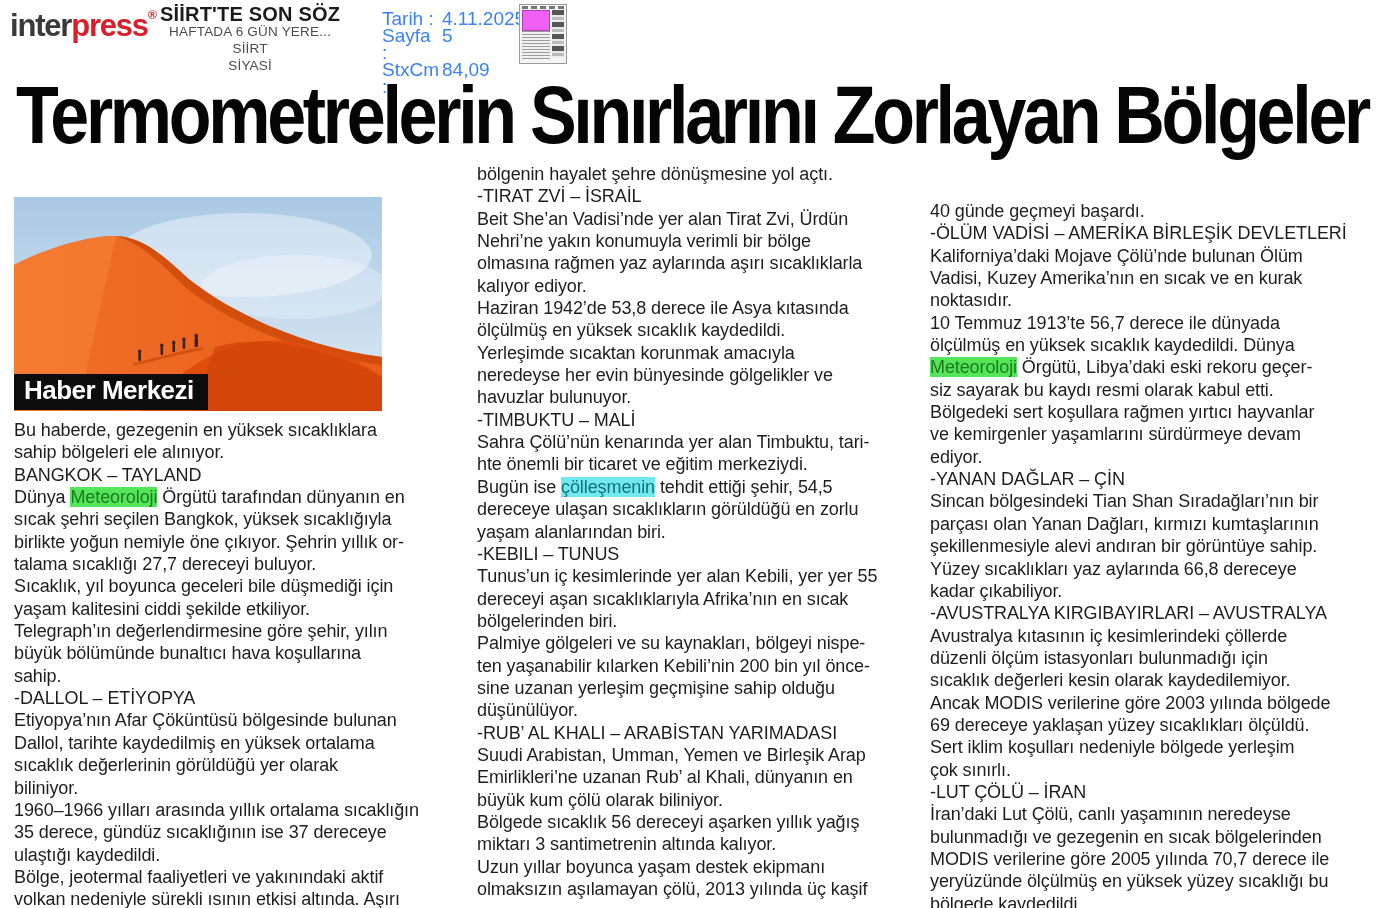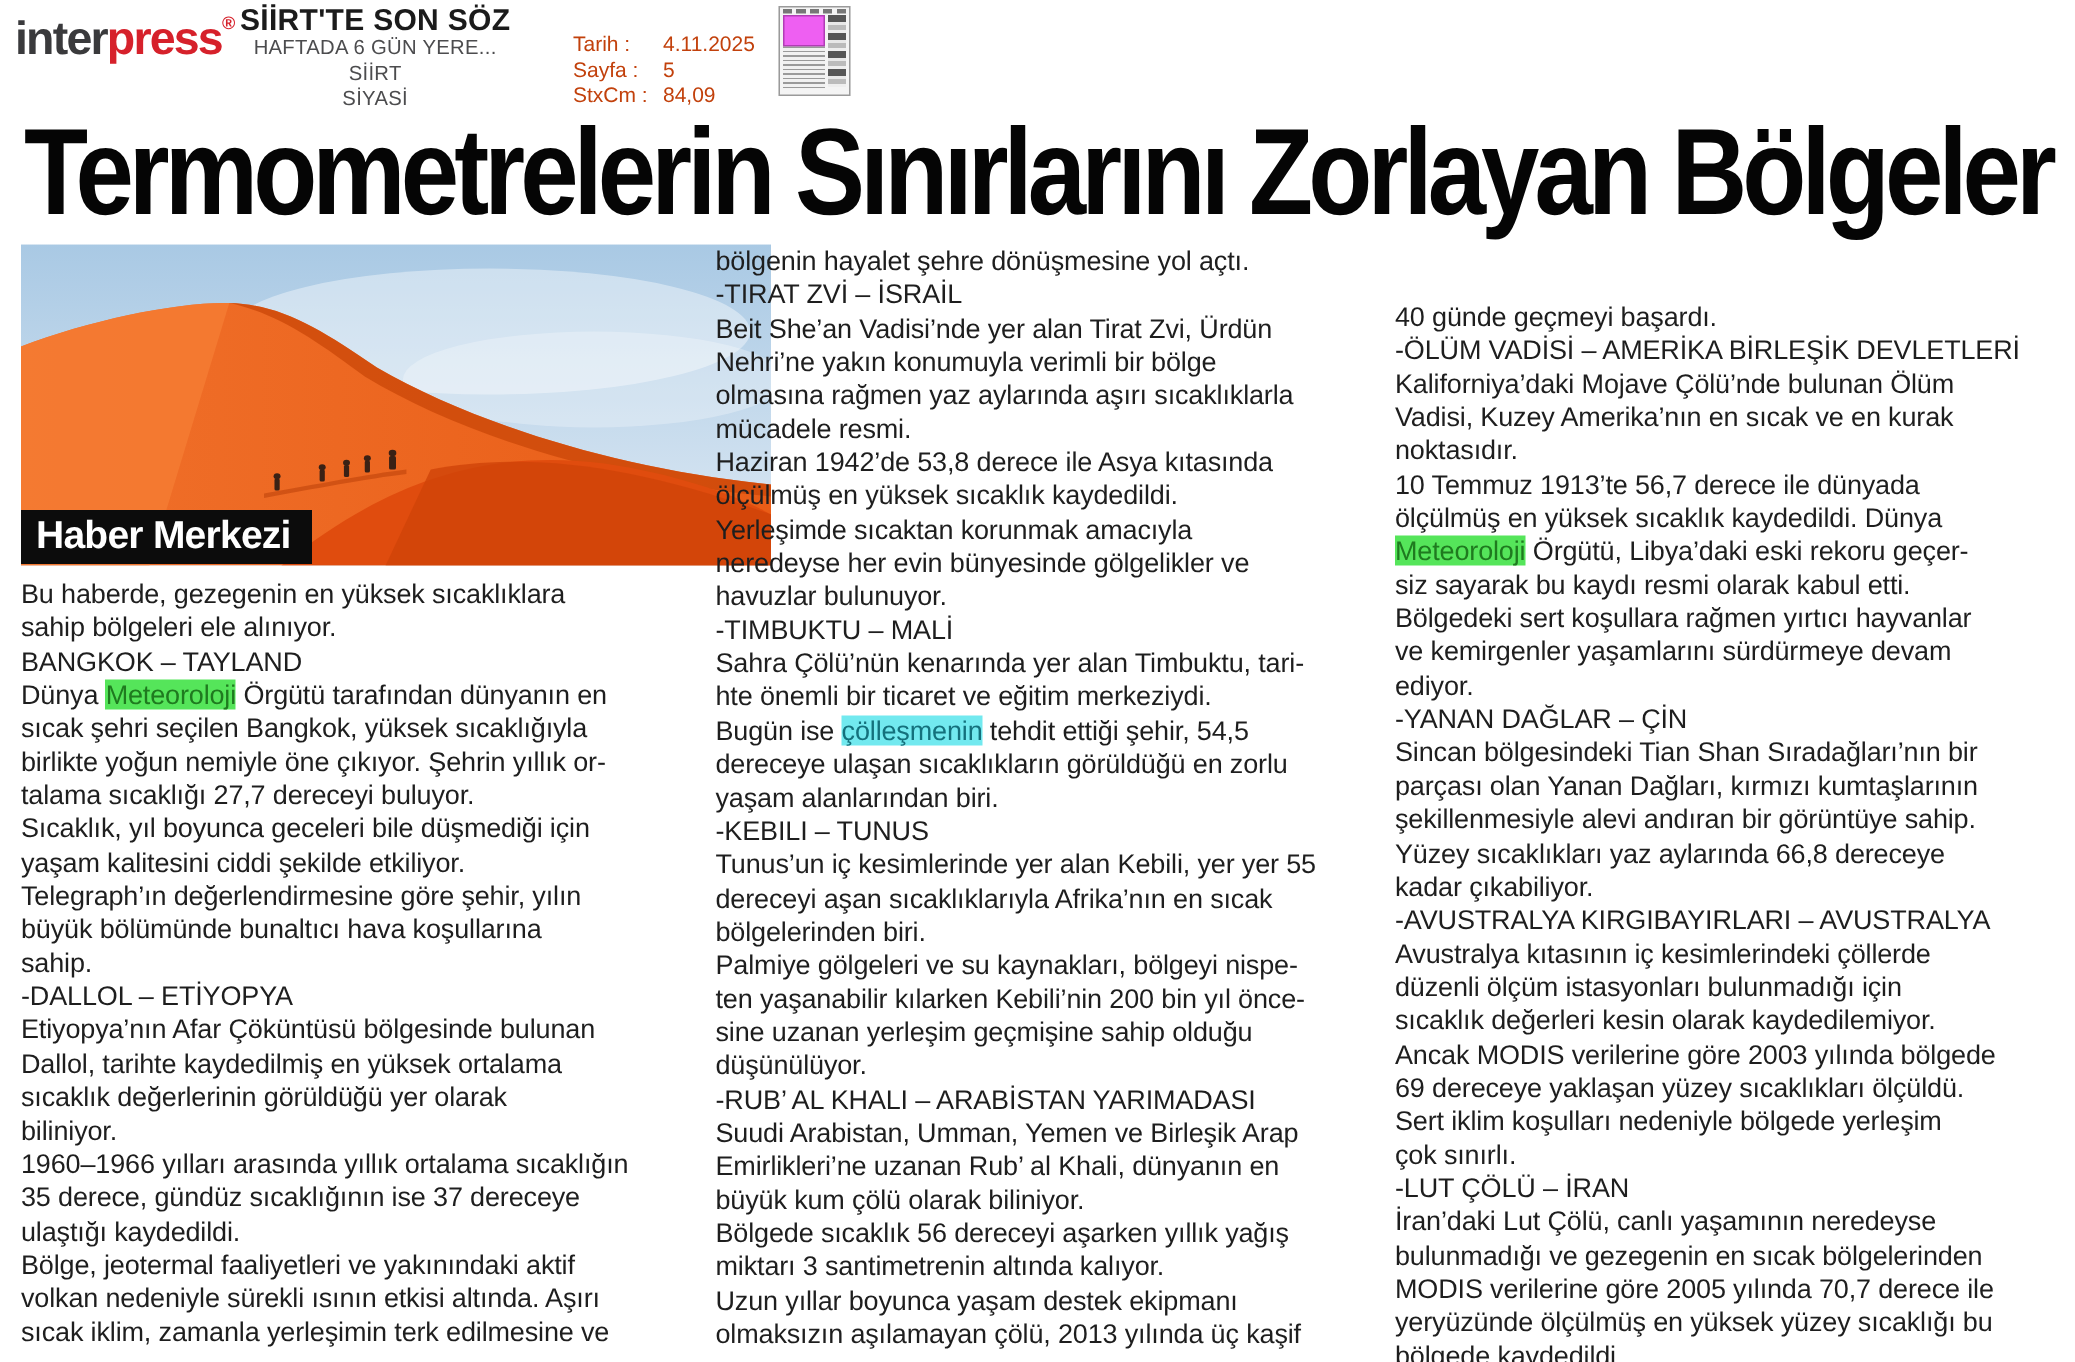--- a/index.html
+++ b/index.html
@@ -9,21 +9,21 @@
     overflow:hidden;
   }
   
   .logo{position:absolute;left:10px;top:8px;font-size:31px;font-weight:bold;letter-spacing:-1.2px;white-space:nowrap;}
   .logo .p1{color:#3a3a3c;}
   .logo .p2{color:#d6212b;}
   .logo .reg{color:#d6212b;font-size:12px;vertical-align:top;font-weight:bold;}
   .pub{position:absolute;left:160px;top:6px;line-height:17px;}
   .pub .name{font-size:20px;font-weight:bold;color:#1b1b1b;letter-spacing:.2px;}
   .pub .sub{font-size:13.5px;color:#4c4c4e;letter-spacing:.2px;text-align:center;}
-  .meta{position:absolute;left:382px;top:21px;font-size:14px;color:#c2410c;line-height:17px;}
+  .meta{position:absolute;left:382px;top:10px;font-size:19px;color:#3b82f6;line-height:17px;}
   .meta .row{display:flex;}
   .meta .lbl{width:56px;}
   .meta .val{margin-left:4px;}
   
   .thumb{position:absolute;left:519px;top:4px;width:46px;height:58px;background:#f4f4f4;border:1px solid #9a9a9a;overflow:hidden;}
   .thumb .bar{position:absolute;left:2px;top:1px;right:2px;height:3px;background:repeating-linear-gradient(90deg,#777 0 6px,#f4f4f4 6px 9px);}
   .thumb .hl{position:absolute;left:2px;top:5px;width:26px;height:19px;background:#ee5ff2;border:1px solid #b13cb5;}
   .thumb .colR{position:absolute;right:2px;top:5px;width:12px;height:48px;background:repeating-linear-gradient(180deg,#565656 0 5px,#e8e8e8 5px 7px,#bbb 7px 10px,#eee 10px 12px);}
   .thumb .rows{position:absolute;left:2px;top:26px;width:28px;height:28px;background:repeating-linear-gradient(180deg,#9a9a9a 0 1px,#f1f1f1 1px 3px);}
   
@@ -34,21 +34,21 @@
   }
   
   .col{position:absolute;top:163px;font-size:18px;line-height:22.35px;letter-spacing:-0.1px;color:#1e1e1e;}
   #col0{left:14px;width:441px;}
   #col1{left:477px;width:444px;}
   #col2{left:930px;width:450px;margin-top:37px;}
   .tline{white-space:nowrap;height:22.35px;}
   .hl-green{background:var(--hl-green,#55e55a);color:#1f7a1f;}
   .hl-cyan{background:var(--hl-cyan,#72e9ef);color:#14707c;}
   
-  .photo{position:relative;width:500px;height:214px;margin-bottom:8px;background:#cfe0ee;}
+  .photo{position:relative;width:368px;height:214px;margin-bottom:8px;background:#cfe0ee;margin-top:34px;}
   .photo svg{display:block;width:100%;height:100%;}
   .caption{
     position:absolute;left:0;bottom:1px;background:#0c0c0c;color:#ffffff;
     font-weight:bold;font-size:26px;letter-spacing:-0.5px;padding:1px 14px 5px 10px;line-height:30px;
   }
 </style>
 </head>
 <body>
 
 <div class="logo"><span class="p1">inter</span><span class="p2">press</span><span class="reg">®</span></div>
@@ -151,21 +151,21 @@
     </div>
 </div>
 
 <div class="col" id="col1">
   <div>
       <div class="tline">bölgenin hayalet şehre dönüşmesine yol açtı.</div>
       <div class="tline">-TIRAT ZVİ – İSRAİL</div>
       <div class="tline">Beit She’an Vadisi’nde yer alan Tirat Zvi, Ürdün</div>
       <div class="tline">Nehri’ne yakın konumuyla verimli bir bölge</div>
       <div class="tline">olmasına rağmen yaz aylarında aşırı sıcaklıklarla</div>
-      <div class="tline">mücadele resmi.</div>
+      <div class="tline">kalıyor ediyor.</div>
       <div class="tline">Haziran 1942’de 53,8 derece ile Asya kıtasında</div>
       <div class="tline">ölçülmüş en yüksek sıcaklık kaydedildi.</div>
       <div class="tline">Yerleşimde sıcaktan korunmak amacıyla</div>
       <div class="tline">neredeyse her evin bünyesinde gölgelikler ve</div>
       <div class="tline">havuzlar bulunuyor.</div>
       <div class="tline">-TIMBUKTU – MALİ</div>
       <div class="tline">Sahra Çölü’nün kenarında yer alan Timbuktu, tari-</div>
       <div class="tline">hte önemli bir ticaret ve eğitim merkeziydi.</div>
       <div class="tline"><span>Bugün ise </span><span class="hl-cyan">çölleşmenin</span><span> tehdit ettiği şehir, 54,5</span></div>
       <div class="tline">dereceye ulaşan sıcaklıkların görüldüğü en zorlu</div>

